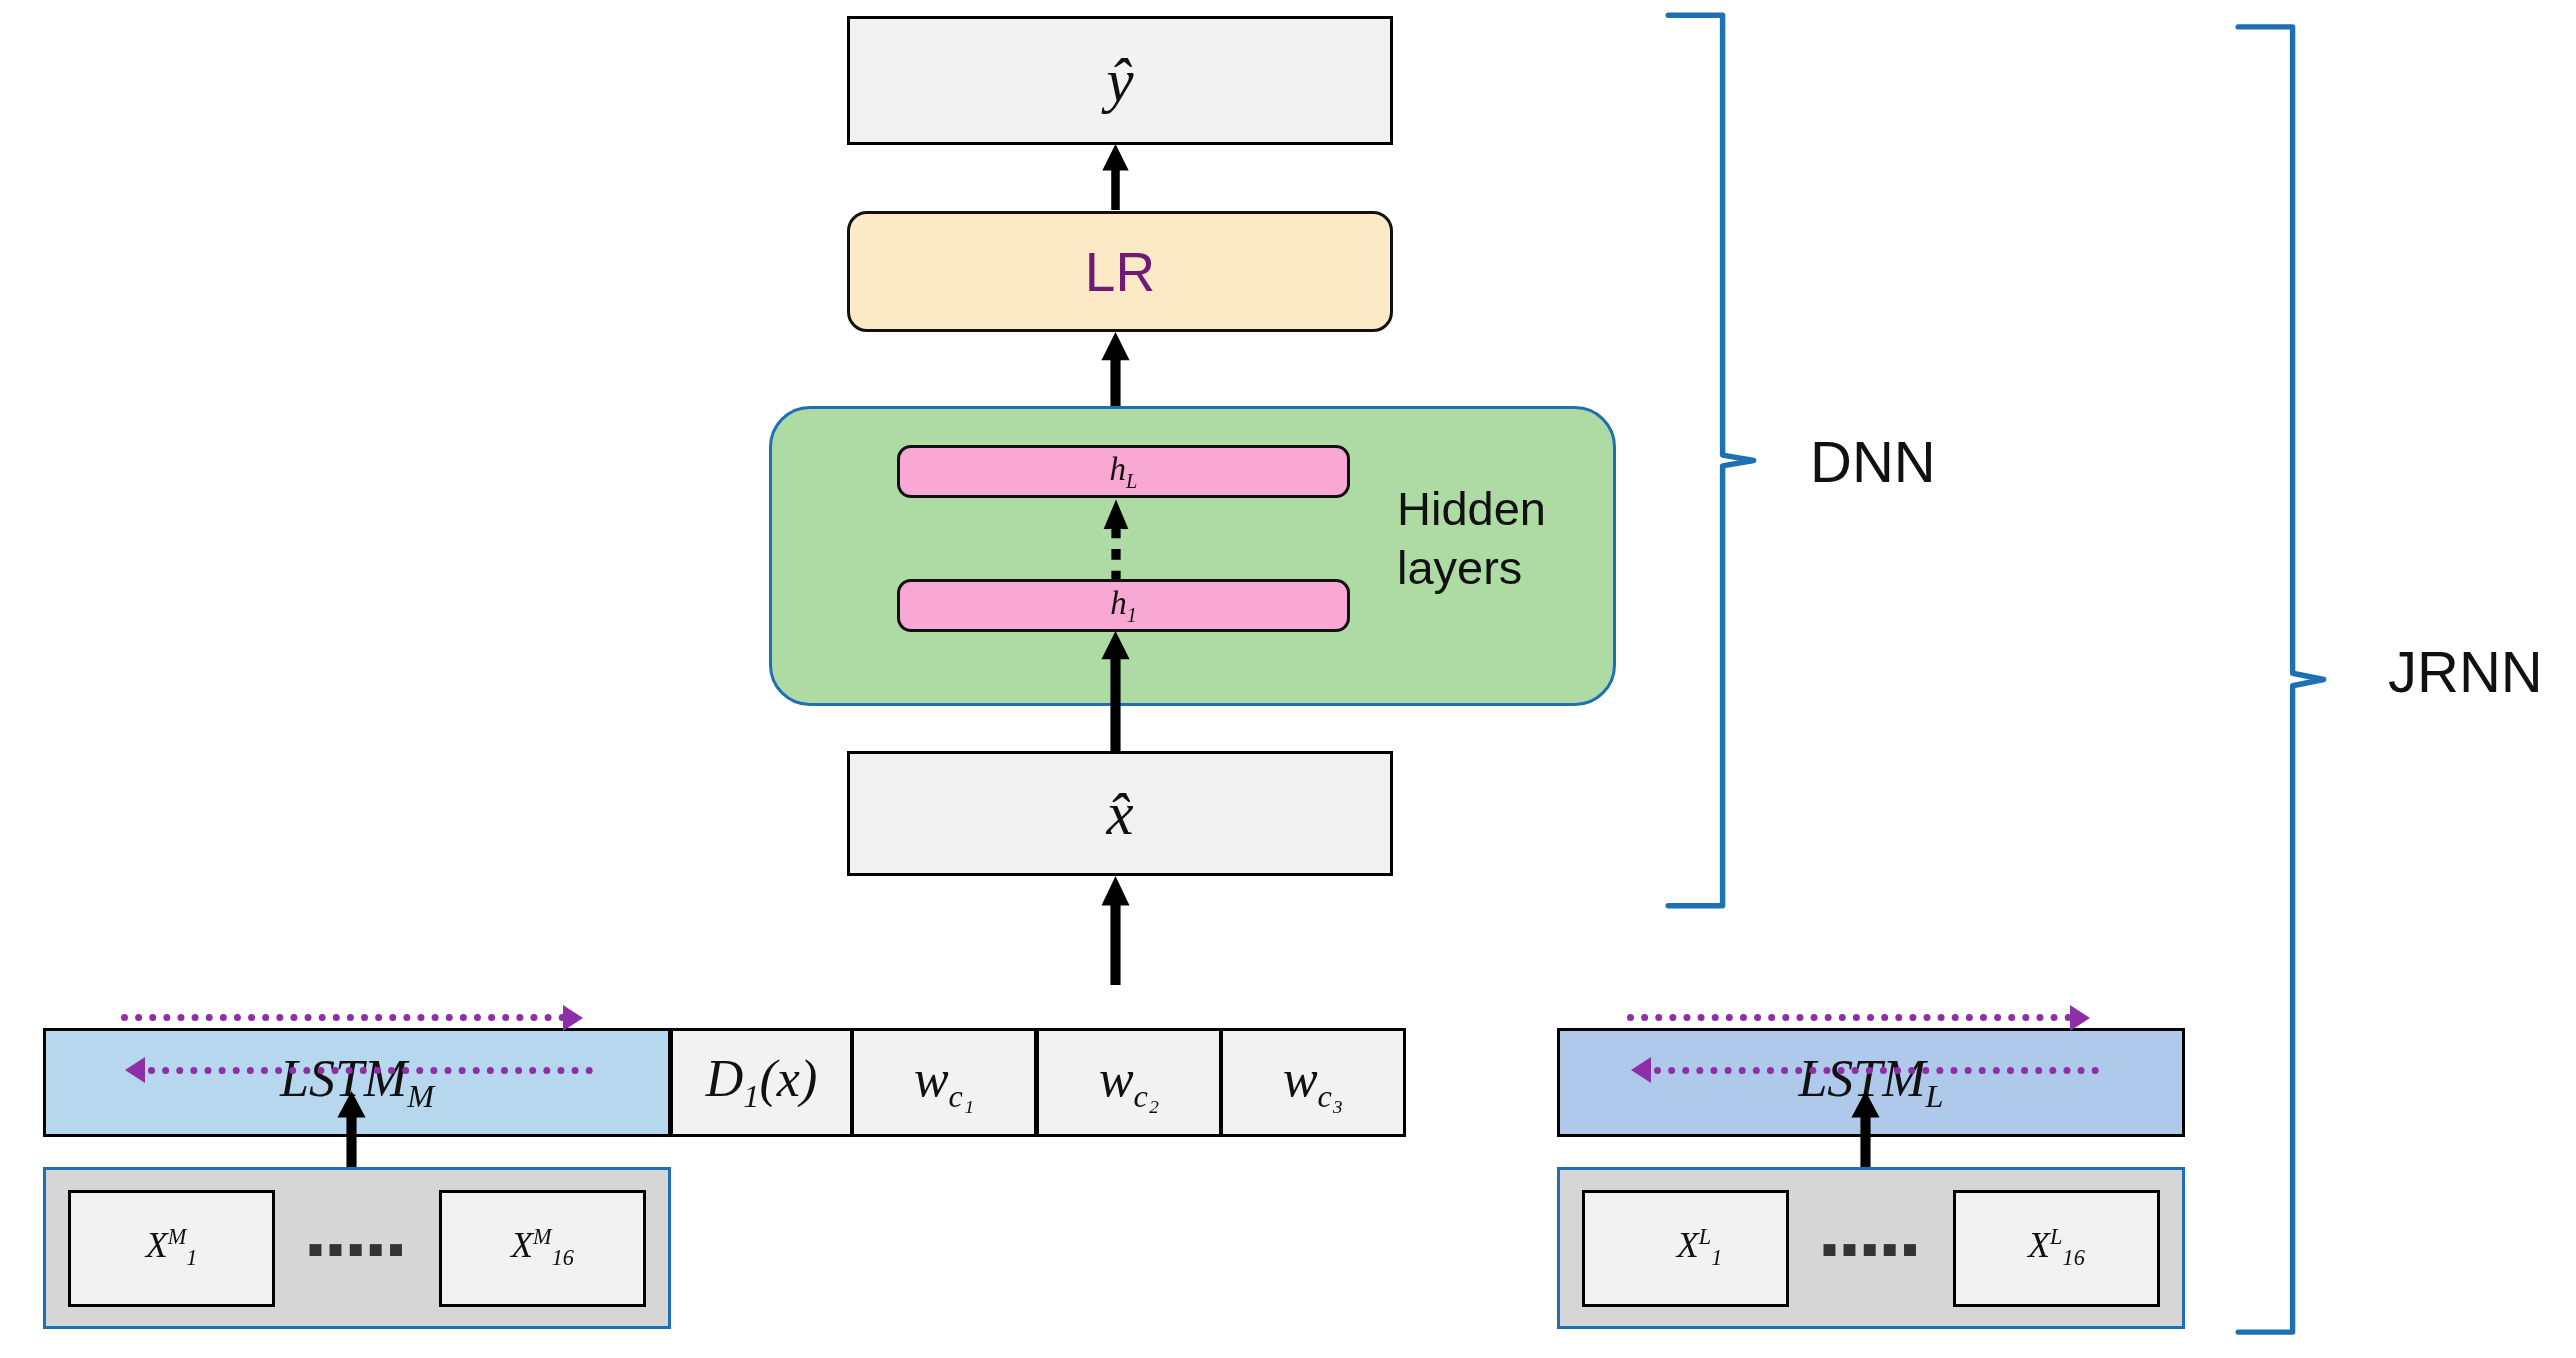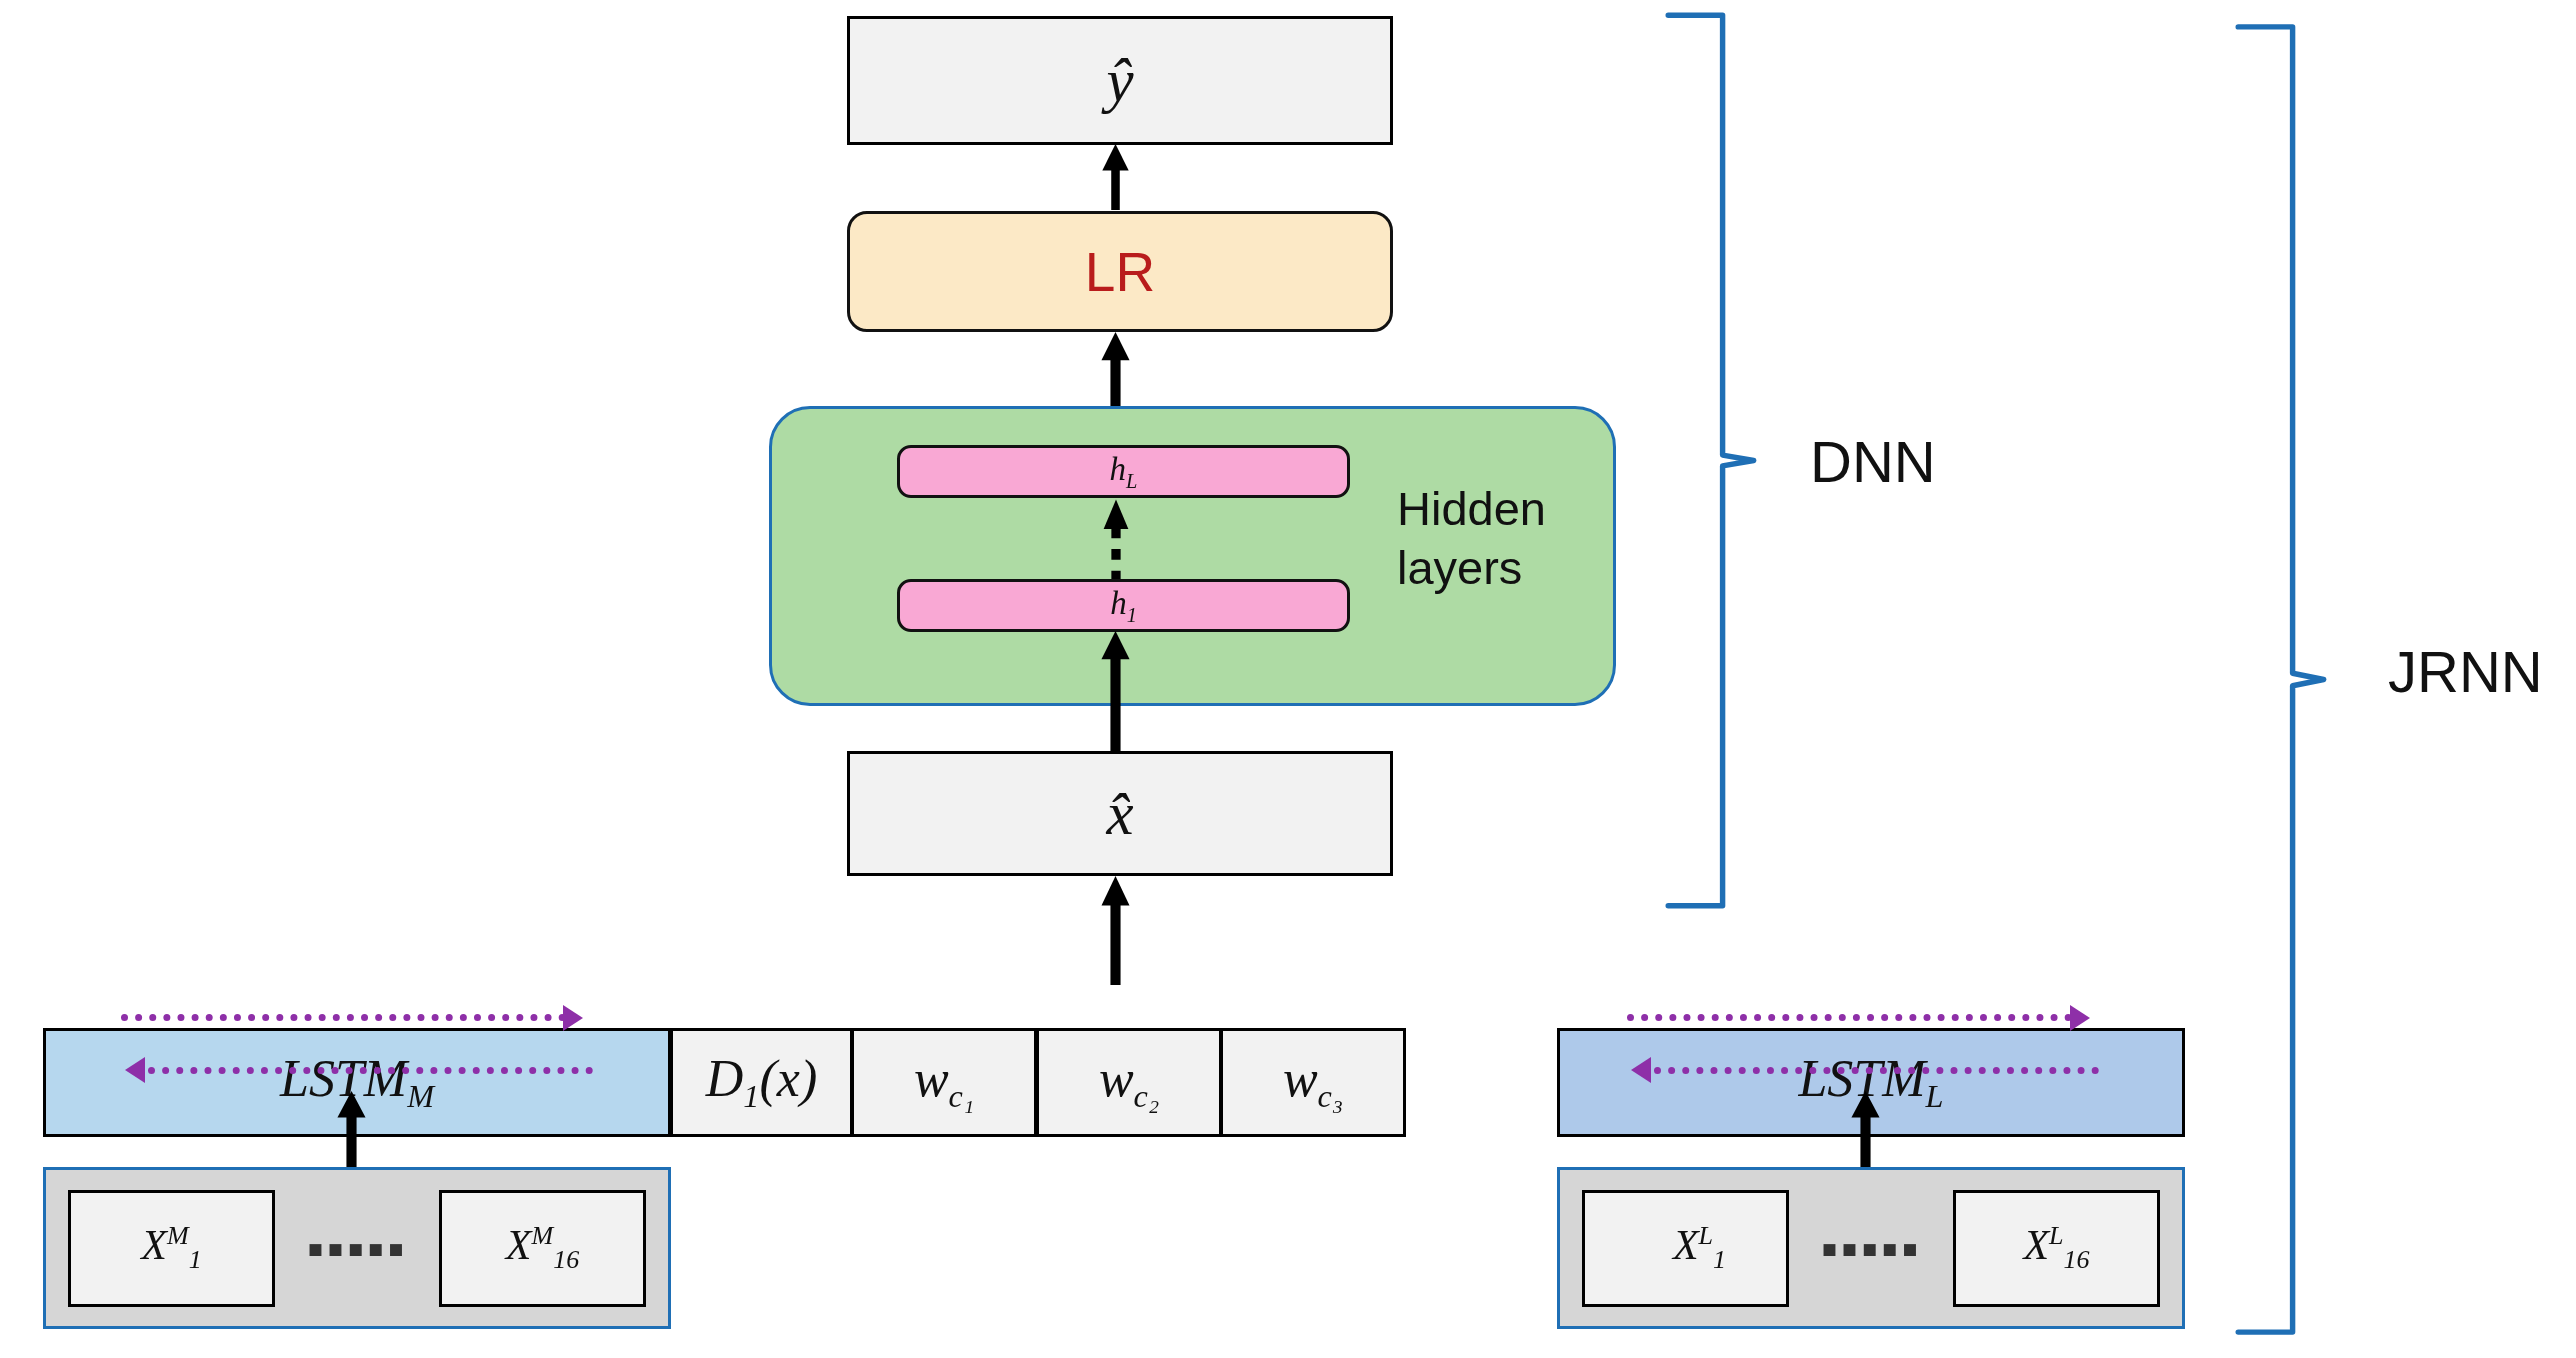--- a/index.html
+++ b/index.html
@@ -7,42 +7,42 @@
   #stage{position:relative;width:2576px;height:1359px;background:#fff;overflow:hidden;}
 
   .box{position:absolute;box-sizing:border-box;display:flex;align-items:center;justify-content:center;}
 
   
   .greybox{background:#f2f2f2;border:3.9px solid #000;}
   .greybox .lbl{font-family:"Liberation Serif",serif;font-style:italic;font-size:61px;color:#111;line-height:1;}
 
   
   .lrbox{background:#fce9c6;border:3.9px solid #111;border-radius:20px;}
-  .lrbox .lbl{font-family:"Liberation Sans",sans-serif;font-size:55px;color:#b91c1c;}
+  .lrbox .lbl{font-family:"Liberation Sans",sans-serif;font-size:55px;color:#701a75;}
 
   
   .greenbox{background:#aedba4;border:3.9px solid #1f6fb5;border-radius:41px;}
 
   
   .hpill{background:#f9a8d4;border:3.1px solid #111;border-radius:14px;}
   .hpill .lbl{font-family:"Liberation Serif",serif;font-style:italic;font-size:33px;color:#111;}
 
   .hiddenlabel{position:absolute;font-family:"Liberation Sans",sans-serif;font-size:47px;color:#111;line-height:1.25;text-align:left;}
 
   
   .cell{position:absolute;box-sizing:border-box;border:3.9px solid #000;display:flex;align-items:center;justify-content:center;margin-top:46px;}
   .cell .lbl{font-family:"Liberation Serif",serif;font-style:italic;font-size:52px;color:#111;white-space:nowrap;}
   .cell-plain{background:#f2f2f2;}
   .cell-lstm-m{background:#b6d7ee;}
   .cell-lstm-l{background:#aec9ea;}
 
   
   .xcontainer{position:absolute;box-sizing:border-box;background:#d6d6d6;border:3.9px solid #1f6fb5;display:flex;align-items:center;justify-content:space-between;padding:0 22px;}
   .xcell{box-sizing:border-box;background:#f2f2f2;border:3.9px solid #000;display:flex;align-items:center;justify-content:center;}
-  .xcell .lbl{font-family:"Liberation Serif",serif;font-style:italic;font-size:42px;color:#111;}
+  .xcell .lbl{font-family:"Liberation Serif",serif;font-style:italic;font-size:36px;color:#111;}
   .dots{font-family:"Liberation Serif",serif;font-size:48px;letter-spacing:3.1px;color:#333;font-weight:bold;}
 
   sup{font-size:0.62em;vertical-align:super;}
   sub{font-size:0.62em;vertical-align:sub;}
 
   
   .arrow{position:absolute;}
 
   
   .pdot{position:absolute;height:0;border-top:7px dotted #8e2fa8;}

